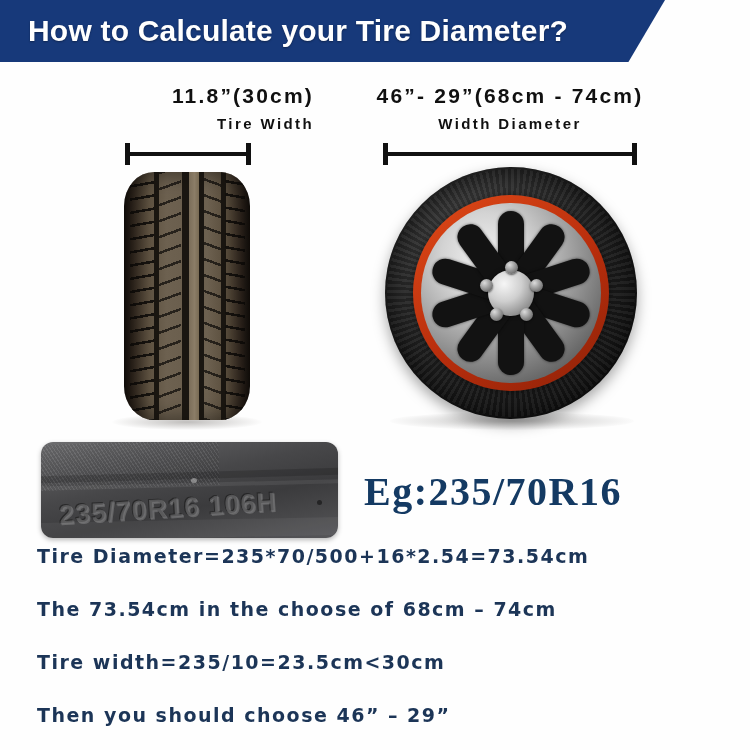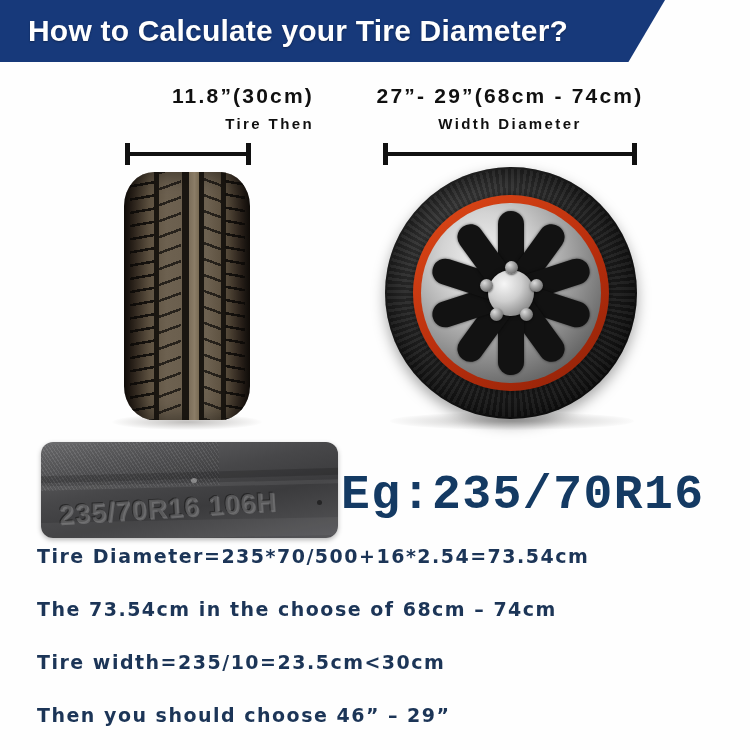--- a/index.html
+++ b/index.html
@@ -313,29 +313,29 @@
     left: 150px;
     top: 36px;
     width: 6px; height: 5px;
     border-radius: 50%;
     background: rgba(220,220,220,0.45);
   }
 
   
   .eg {
     position: absolute;
-    left: 341px;
+    left: 364px;
     top: 468px;
-    font-size: 48px;
+    font-size: 40px;
     font-weight: bold;
     letter-spacing: 1.5px;
     color: #143a63;
     white-space: nowrap;
     text-shadow: 0 1px 1px rgba(255,255,255,0.6);
-    font-family: Liberation Mono, monospace;
+    font-family: Liberation Serif, serif;
   }
 
   
   .formulas {
     position: absolute;
     left: 37px;
     top: 546px;
     right: 10px;
   }
   .formula-line {
@@ -354,30 +354,30 @@
 <body>
 
 <div id="page">
 
   <div class="banner">
     <div class="banner-title">How to Calculate your Tire Diameter?</div>
   </div>
 
   <div class="measure" style="left:60px; top:84px; width:254px;text-align:right;">
     <div class="value">11.8”(30cm)</div>
-    <div class="caption">Tire Then</div>
+    <div class="caption">Tire Width</div>
   </div>
   <div class="dimbar" style="left:125px; top:143px; width:126px;">
     <div class="cap left"></div>
     <div class="shaft"></div>
     <div class="cap right"></div>
   </div>
 
   <div class="measure" style="left:330px; top:84px; width:360px;">
-    <div class="value">27”- 29”(68cm - 74cm)</div>
+    <div class="value">46”- 29”(68cm - 74cm)</div>
     <div class="caption">Width Diameter</div>
   </div>
   <div class="dimbar" style="left:383px; top:143px; width:254px;">
     <div class="cap left"></div>
     <div class="shaft"></div>
     <div class="cap right"></div>
   </div>
 
   <div class="tread-shadow"></div>
   <div class="tread-wrap">

